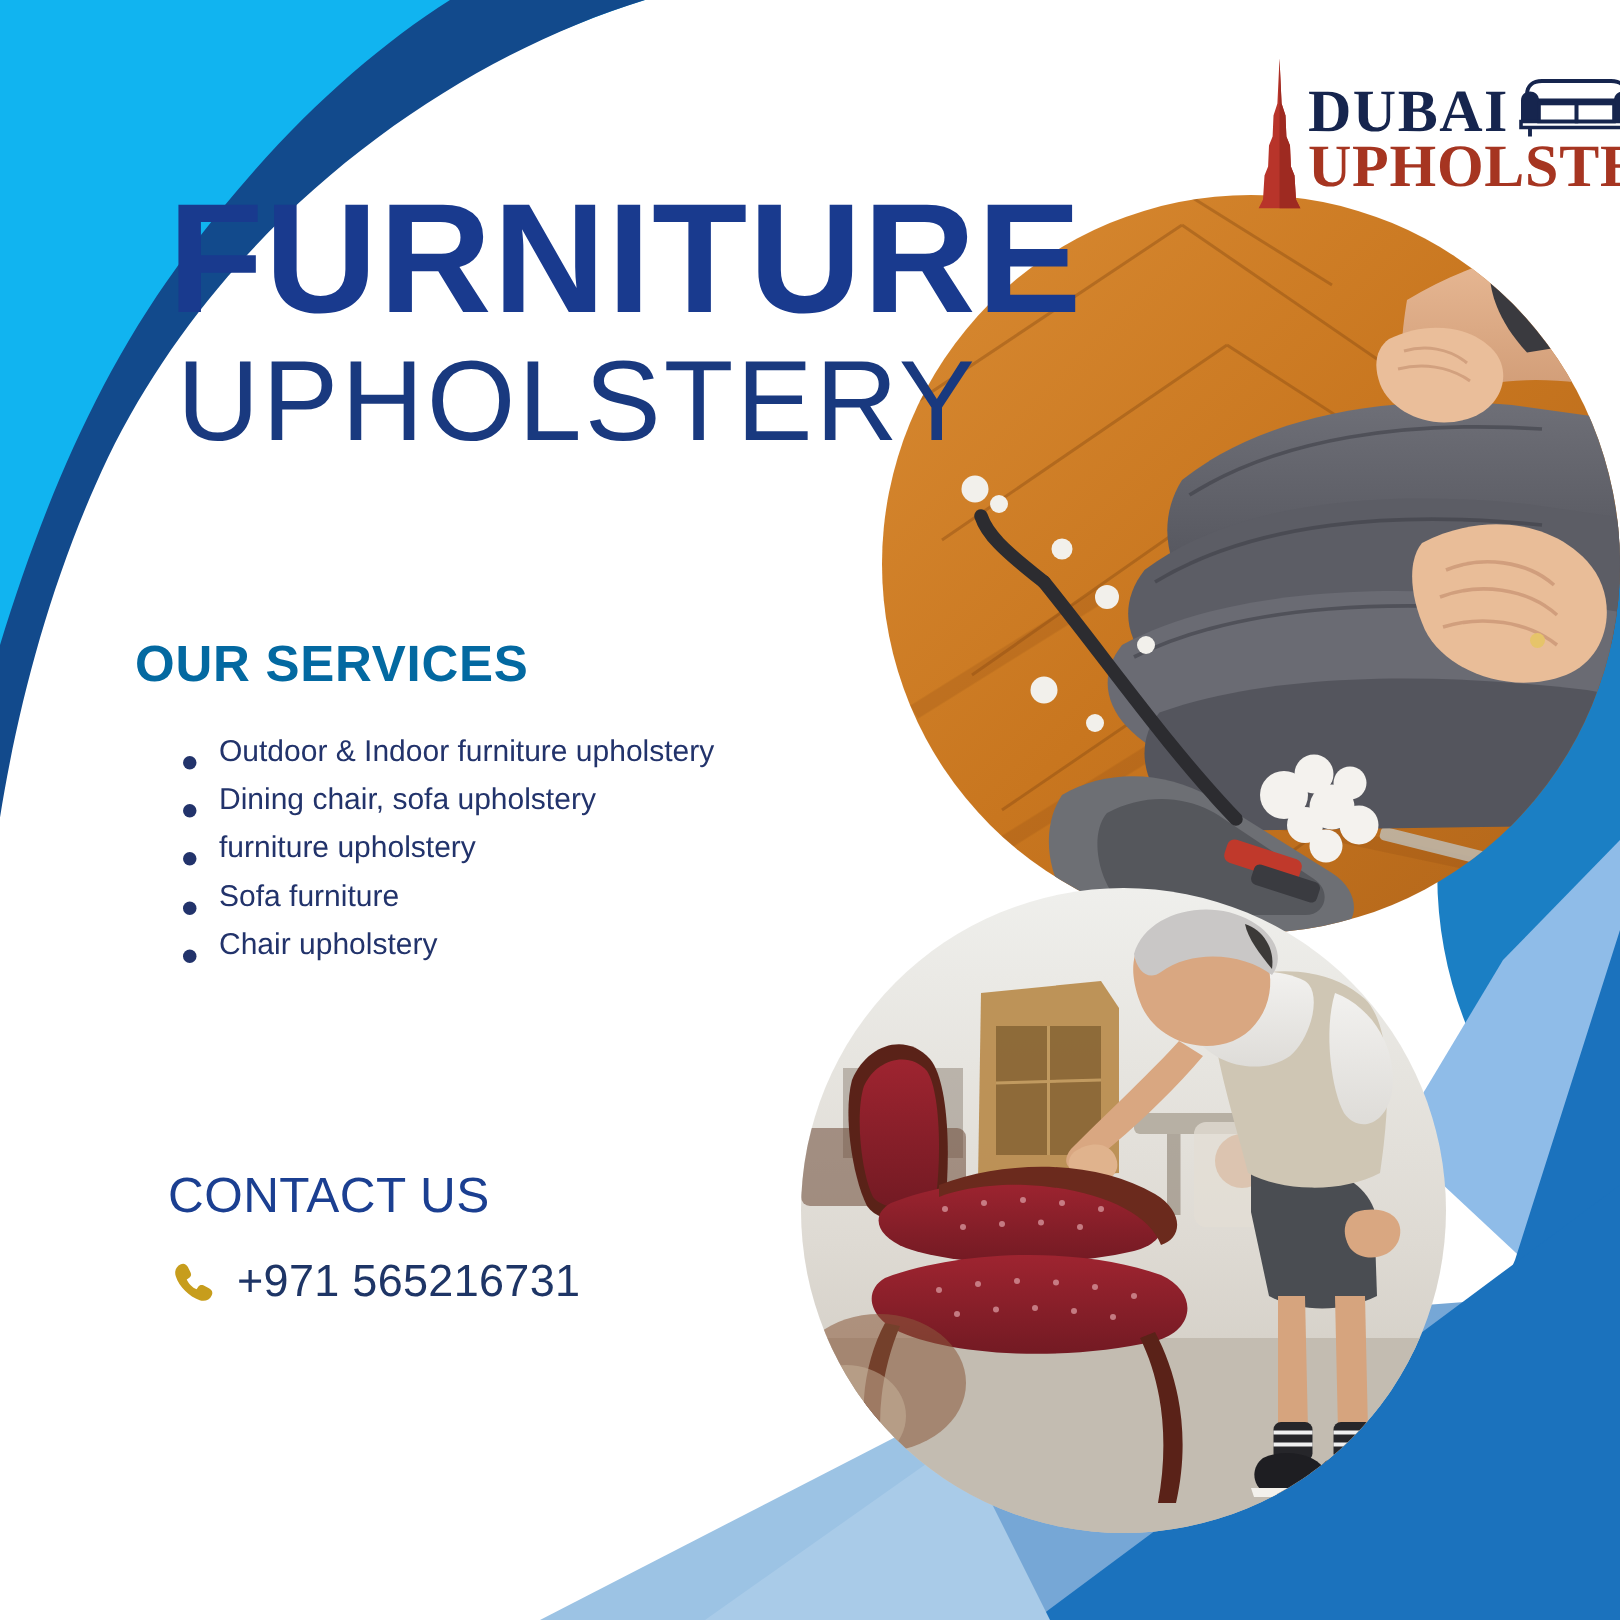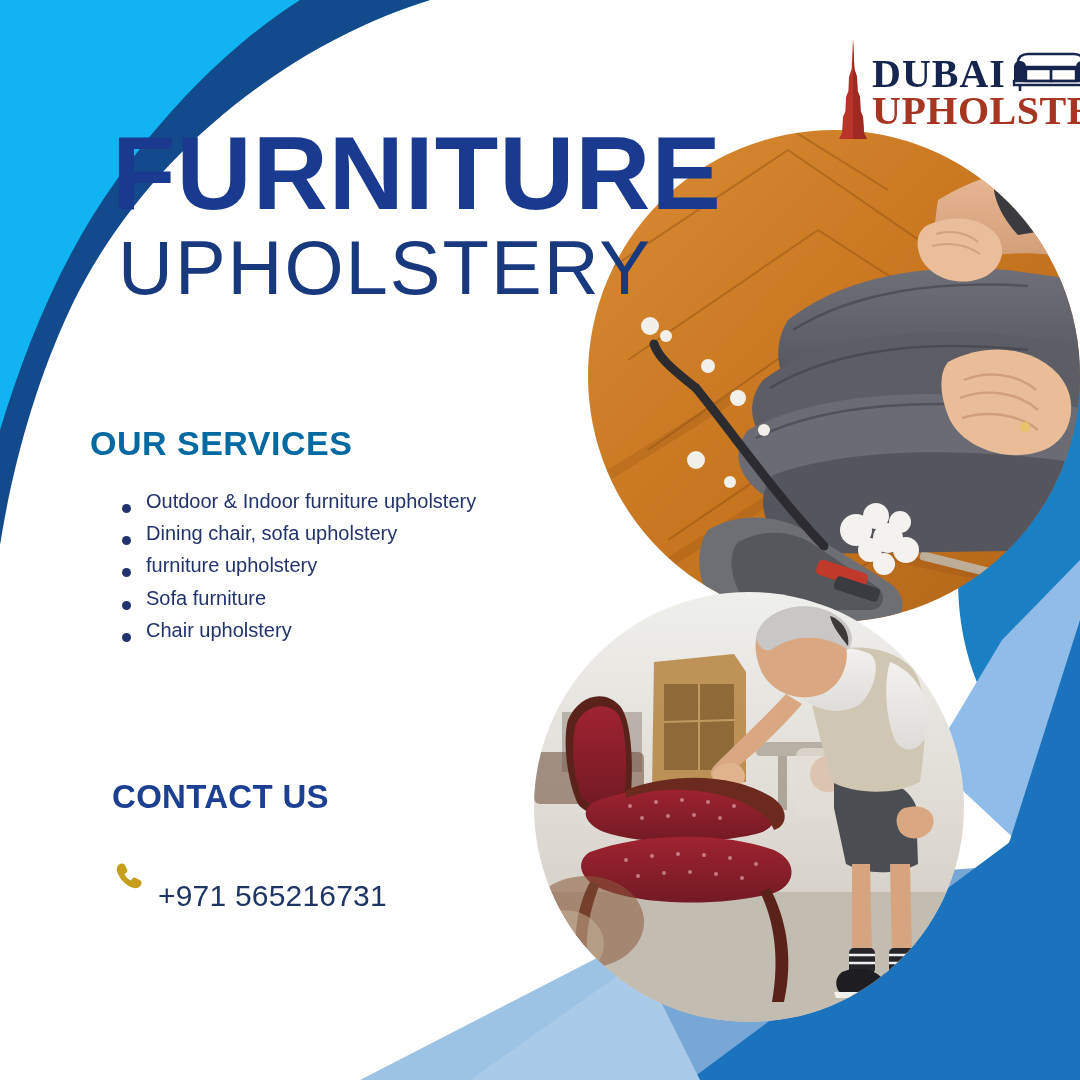--- a/index.html
+++ b/index.html
@@ -136,21 +136,21 @@
 
   
   .contact {
     position: absolute;
     left: 112px;
     top: 778px;
     z-index: 35;
   }
   .contact-title {
     font-family: "Liberation Sans", sans-serif;
-    font-weight: bold;
+    font-weight: normal;
     font-size: 33px;
     letter-spacing: 0.3px;
     color: #1b3f91;
     margin: 0 0 22px 0;
   }
   .contact-row {
     display: flex;
     align-items: center;
     margin-bottom: 8px;
   }
@@ -161,21 +161,20 @@
     display: flex;
     align-items: center;
     justify-content: center;
     margin-right: 12px;
   }
   .contact-text {
     font-size: 30px;
     color: #1e3566;
     letter-spacing: 0.2px;
     white-space: nowrap;
-    margin-top: 41px;
   }
 
   
   .photo {
     position: absolute;
     overflow: hidden;
     z-index: 20;
   }
   .photo-top {
     left: 588px;

